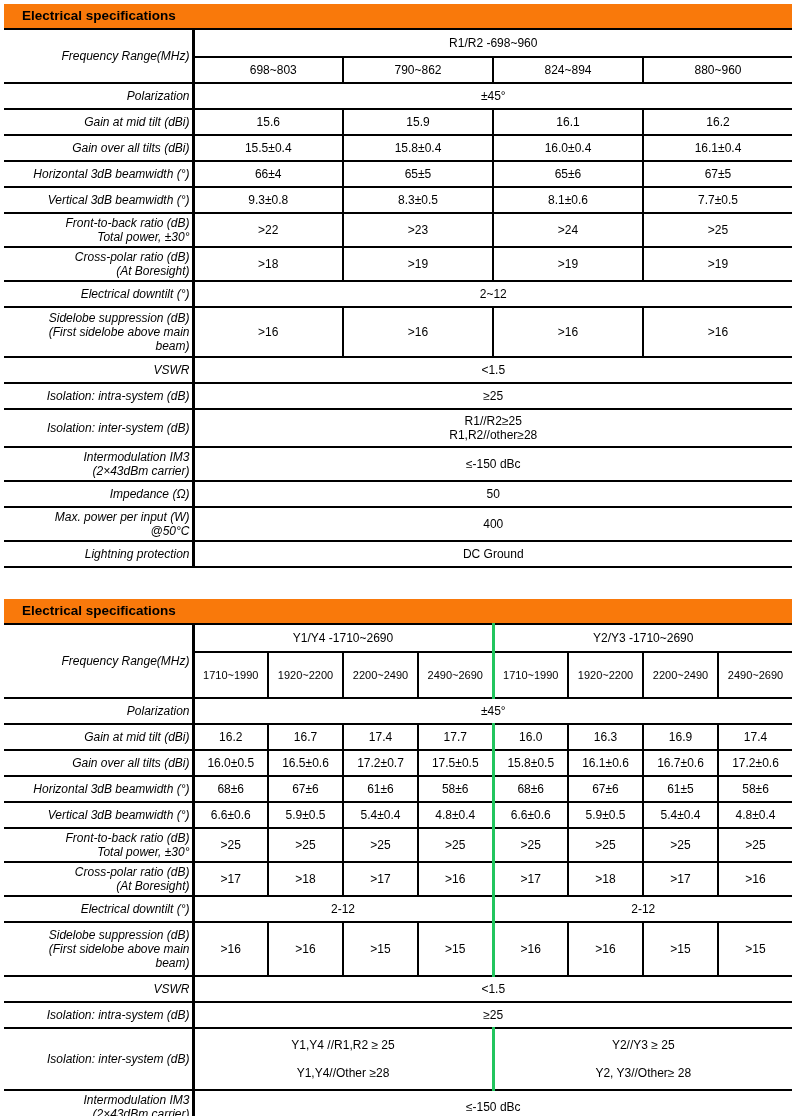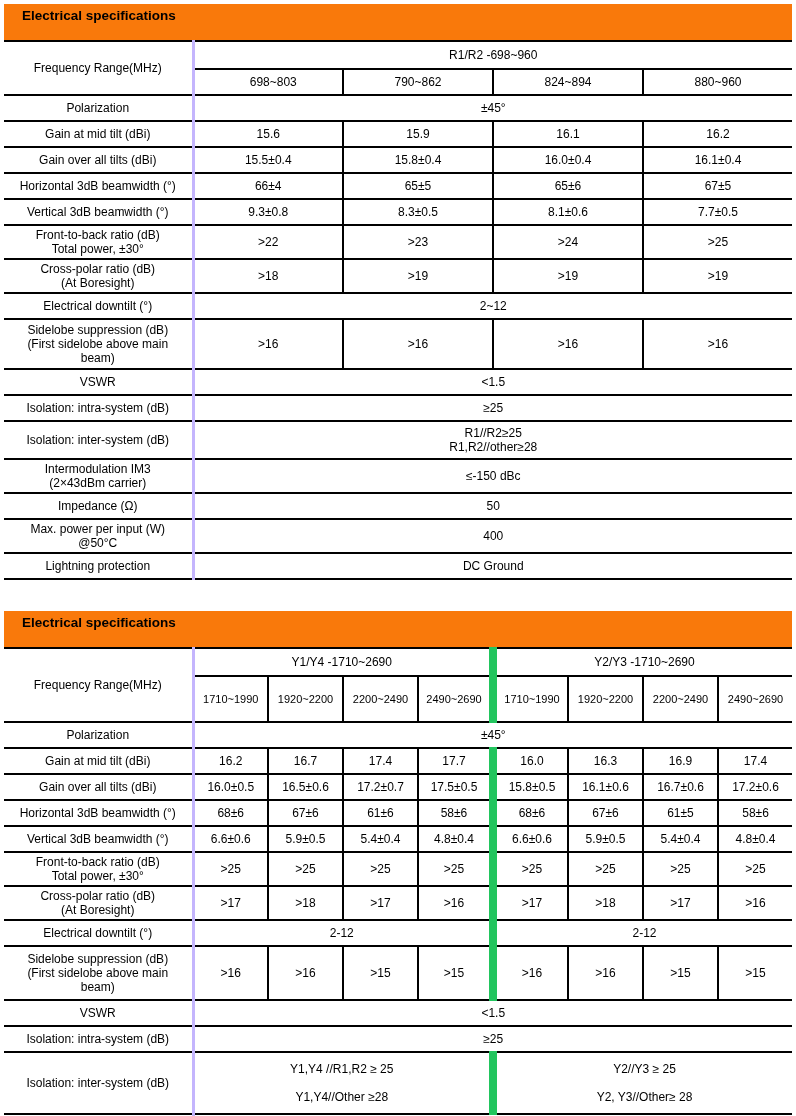--- a/index.html
+++ b/index.html
@@ -26,31 +26,32 @@
     overflow:hidden;
   }
   td:first-child{border-left:none;padding-left:12px;}
   td:last-child{border-right:none;}
   td.title{
     background:#F9790B;
     border:none;
     text-align:left;
     font-weight:bold;
     font-size:13.5px;
-    padding:3px 2px 16px 18px;
+    padding:3px 2px 4px 18px;
     height:17px;
   }
   td.label{
-    text-align:center;
-    border-right:3px solid #c4b5fd;
+    text-align:right;
+    border-right:3px solid #000000;
     white-space:pre-line;
     padding-left:2px;
+    font-style:italic;
   }
   td.pre{white-space:pre-line;}
-  td.gd{border-left:8px solid #22c55e;}
+  td.gd{border-left:3px solid #22c55e;}
   .t2 td.sub{font-size:11px;padding:12px 0;}
   
   .t1 tr.r-grp td{height:24px;}
   .t1 tr.r-sub td{height:22px;}
   .t1 tr.r-std td{height:22px;}
   .t1 tr.r-2l  td{height:30px;}
   .t1 tr.r-3l  td{height:46px;}
   .t1 tr.r-iso td{height:34px;}
   .t1 tr.r-im3 td{height:30px;}
   .t1 tr.r-mp  td{height:30px;}

